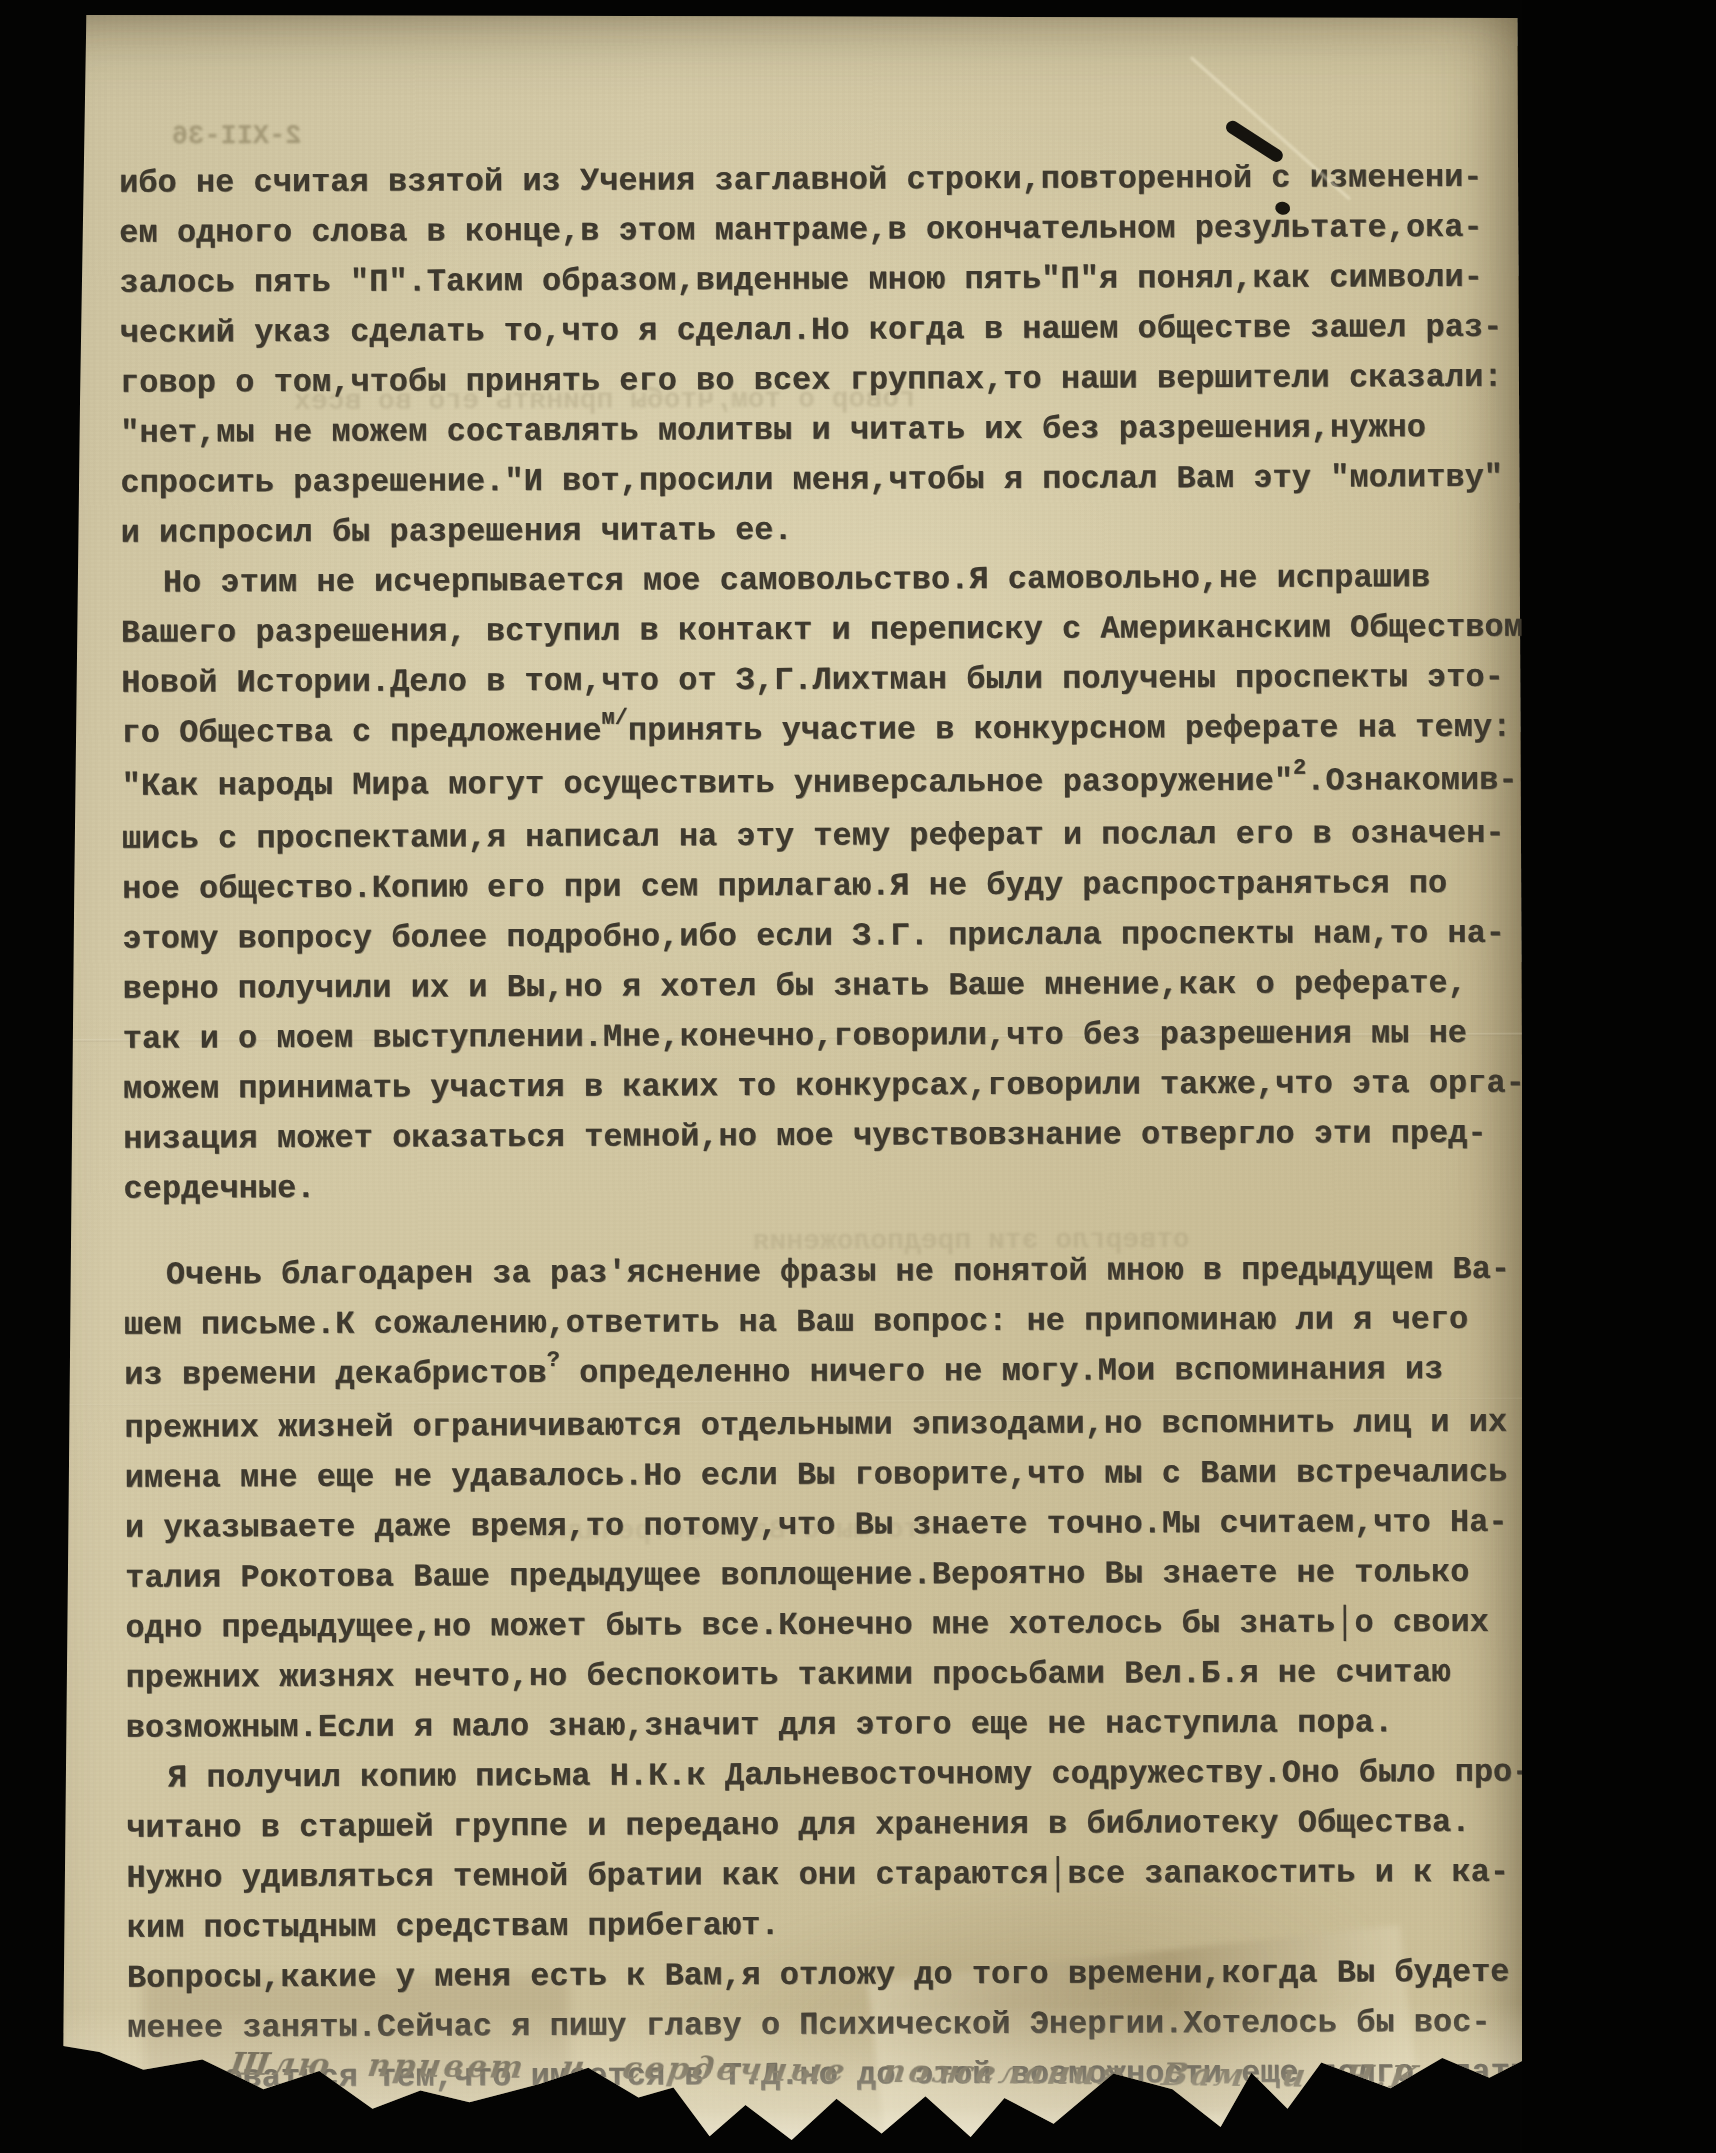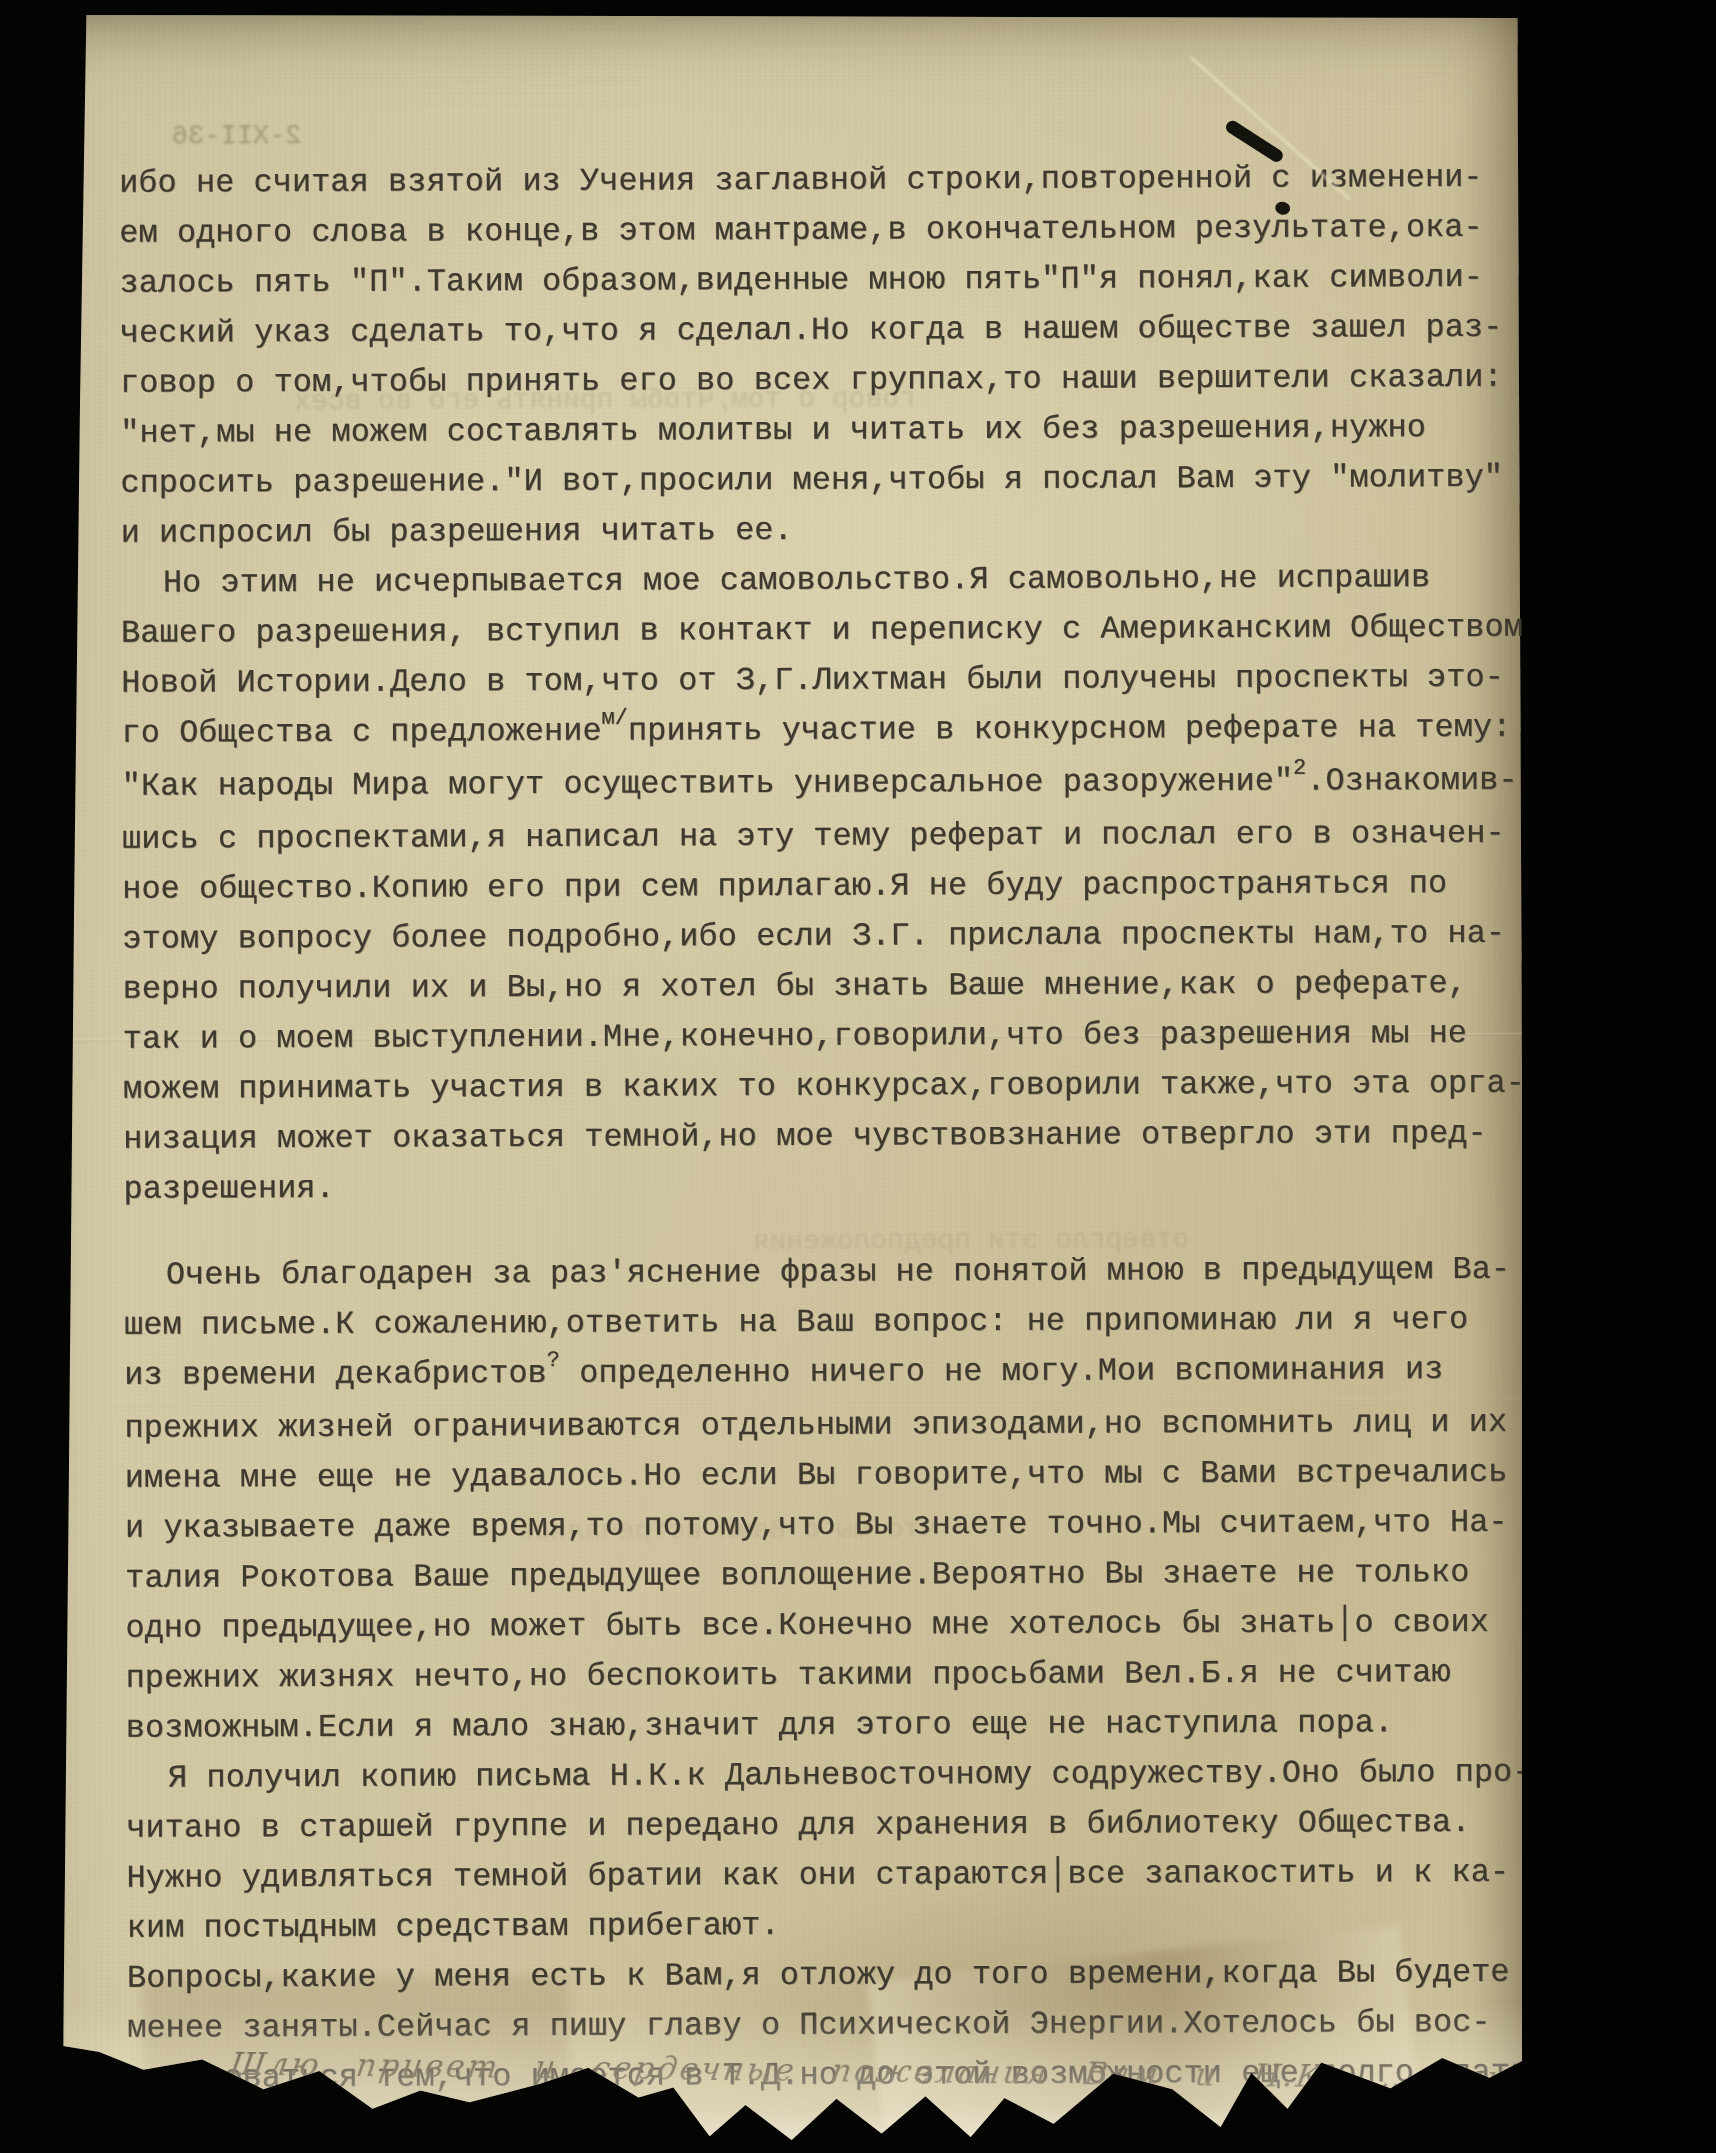--- a/index.html
+++ b/index.html
@@ -1,17 +1,17 @@
 <!DOCTYPE html>
 <html><head>
 <meta charset="utf-8">
 <style>
   html,body{margin:0;padding:0;background:#030302;}
   .stage{position:relative;width:1522px;height:2153px;background:#040403;overflow:hidden;
-         font-family:"Liberation Mono",monospace;}
+         font-family:"Liberation Mono",monospace;font-weight:bold;}
   
   .paper{
     position:absolute;inset:0;
     transform:rotate(-0.25deg);
     clip-path:polygon(
       91px 12px, 1632px 22px,
       1643px 317px, 1651px 693px, 1659px 1089px, 1667px 1544px, 1675px 2059px,
       1624px 2051px, 1584px 2071px, 1544px 2051px, 1485px 2081px, 1438px 2061px,
       1386px 2091px, 1317px 2065px, 1283px 2111px, 1247px 2075px, 1216px 2129px,
       1168px 2091px, 1109px 2075px, 1049px 2125px, 1000px 2099px, 966px 2138px,
@@ -113,21 +113,21 @@
         <div class="tline"><span>Новой Истории.Дело в том,что от З,Г.Лихтман были получены проспекты это-</span></div>
         <div class="tline"><span>го Общества с предложение</span><span class="sup">м/</span><span>принять участие в конкурсном реферате на тему:</span></div>
         <div class="tline"><span>"Как народы Мира могут осуществить универсальное разоружение"</span><span class="sup">2</span><span>.Ознакомив-</span></div>
         <div class="tline"><span>шись с проспектами,я написал на эту тему реферат и послал его в означен-</span></div>
         <div class="tline"><span>ное общество.Копию его при сем прилагаю.Я не буду распространяться по</span></div>
         <div class="tline"><span>этому вопросу более подробно,ибо если З.Г. прислала проспекты нам,то на-</span></div>
         <div class="tline"><span>верно получили их и Вы,но я хотел бы знать Ваше мнение,как о реферате,</span></div>
         <div class="tline"><span>так и о моем выступлении.Мне,конечно,говорили,что без разрешения мы не</span></div>
         <div class="tline"><span>можем принимать участия в каких то конкурсах,говорили также,что эта орга-</span></div>
         <div class="tline"><span>низация может оказаться темной,но мое чувствовзнание отвергло эти пред-</span></div>
-        <div class="tline"><span>разрешения.</span></div>
+        <div class="tline"><span>сердечные.</span></div>
         <div class="tline indent gap"><span>Очень благодарен за раз'яснение фразы не понятой мною в предыдущем Ва-</span></div>
         <div class="tline"><span>шем письме.К сожалению,ответить на Ваш вопрос: не припоминаю ли я чего</span></div>
         <div class="tline"><span>из времени декабристов</span><span class="sup">?</span><span> определенно ничего не могу.Мои вспоминания из</span></div>
         <div class="tline"><span>прежних жизней ограничиваются отдельными эпизодами,но вспомнить лиц и их</span></div>
         <div class="tline"><span>имена мне еще не удавалось.Но если Вы говорите,что мы с Вами встречались</span></div>
         <div class="tline"><span>и указываете даже время,то потому,что Вы знаете точно.Мы считаем,что На-</span></div>
         <div class="tline"><span>талия Рокотова Ваше предыдущее воплощение.Вероятно Вы знаете не только</span></div>
         <div class="tline"><span>одно предыдущее,но может быть все.Конечно мне хотелось бы знать│о своих</span></div>
         <div class="tline"><span>прежних жизнях нечто,но беспокоить такими просьбами Вел.Б.я не считаю</span></div>
         <div class="tline"><span>возможным.Если я мало знаю,значит для этого еще не наступила пора.</span></div>

